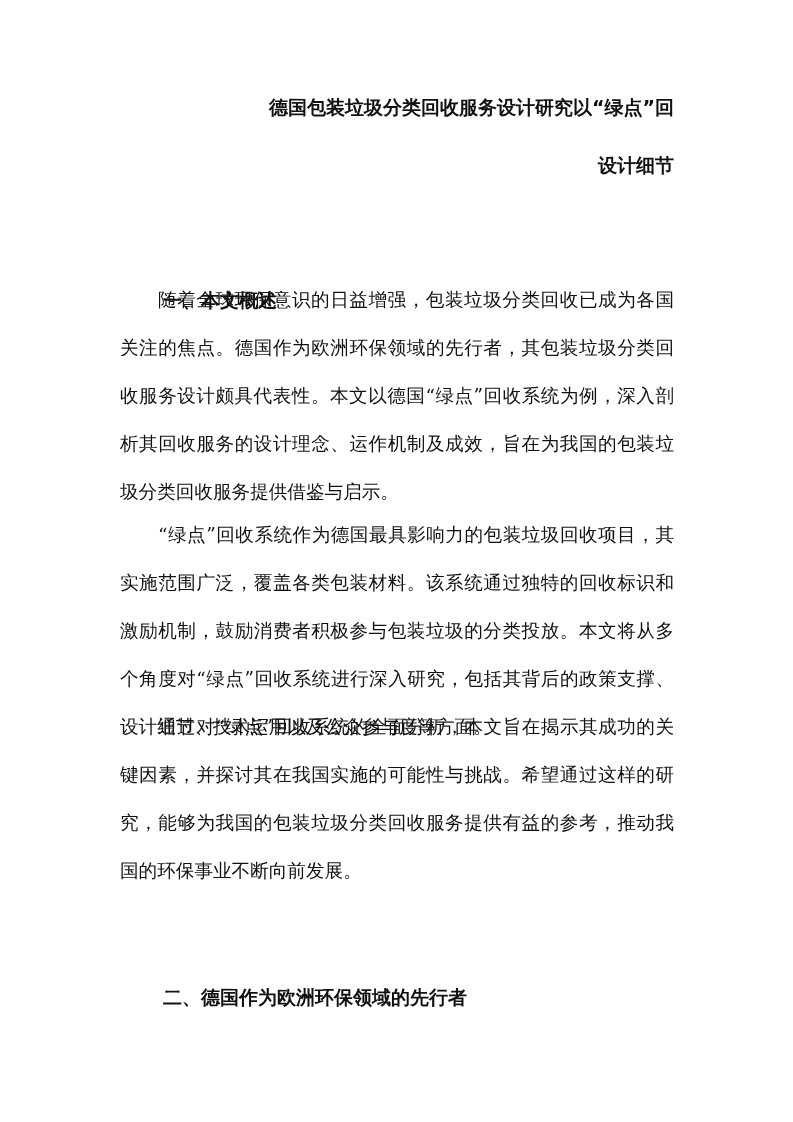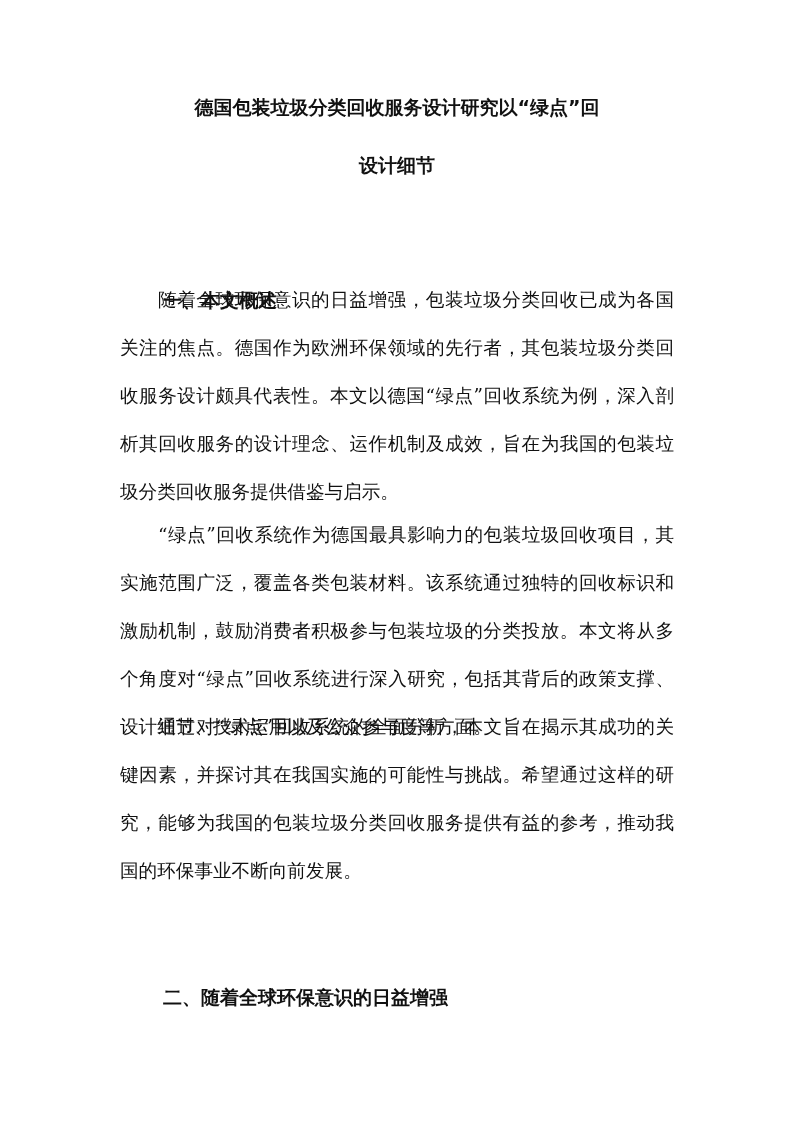--- a/index.html
+++ b/index.html
@@ -18,21 +18,21 @@
     .page {
       position: absolute;
       left: 120px;
       top: 0;
       width: 554px;
     }
     .doc-title {
       position: absolute;
       left: 0;
       width: 554px;
-      text-align: center;
+      text-align: right;
       font-family: "DejaVu Sans", "Liberation Sans", sans-serif;
       font-weight: bold;
       font-size: 19px;
       line-height: 24px;
       letter-spacing: 0px;
       margin: 0;
       white-space: nowrap;
     }
     .title-line-1 { top: 95px; }
     .title-line-2 { top: 153px; }
@@ -70,14 +70,14 @@
 <div class="page">
   <h1 class="doc-title title-line-1">德国包装垃圾分类回收服务设计研究以“绿点”回</h1>
   <h1 class="doc-title title-line-2">设计细节</h1>
 
   <h2 class="section-heading h1">一、本文概述</h2>
 
   <p class="para p1">随着全球环保意识的日益增强，包装垃圾分类回收已成为各国关注的焦点。德国作为欧洲环保领域的先行者，其包装垃圾分类回收服务设计颇具代表性。本文以德国“绿点”回收系统为例，深入剖析其回收服务的设计理念、运作机制及成效，旨在为我国的包装垃圾分类回收服务提供借鉴与启示。</p>
   <p class="para p2">“绿点”回收系统作为德国最具影响力的包装垃圾回收项目，其实施范围广泛，覆盖各类包装材料。该系统通过独特的回收标识和激励机制，鼓励消费者积极参与包装垃圾的分类投放。本文将从多个角度对“绿点”回收系统进行深入研究，包括其背后的政策支撑、设计细节、技术运用以及公众参与度等方面。</p>
   <p class="para p3">通过对“绿点”回收系统的全面分析，本文旨在揭示其成功的关键因素，并探讨其在我国实施的可能性与挑战。希望通过这样的研究，能够为我国的包装垃圾分类回收服务提供有益的参考，推动我国的环保事业不断向前发展。</p>
 
-  <h2 class="section-heading h2">二、随着全球环保意识的日益增强</h2>
+  <h2 class="section-heading h2">二、德国作为欧洲环保领域的先行者</h2>
 </div>
 
 </body></html>

